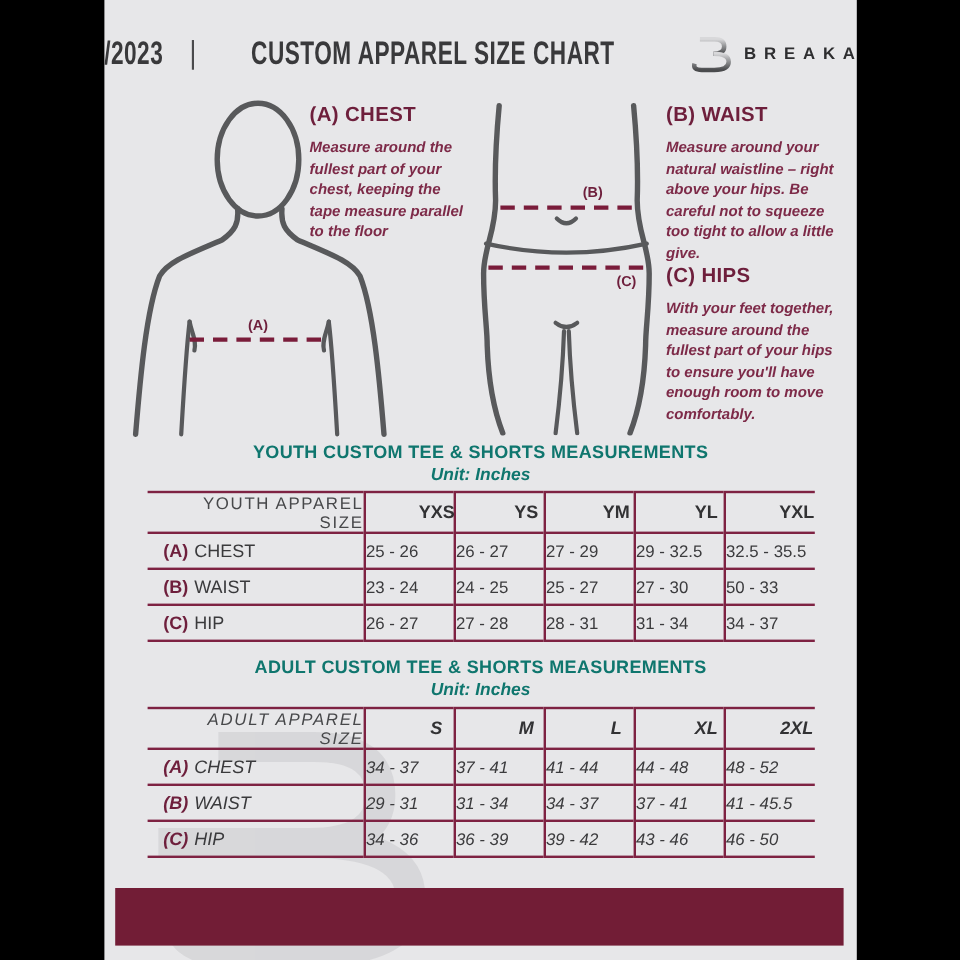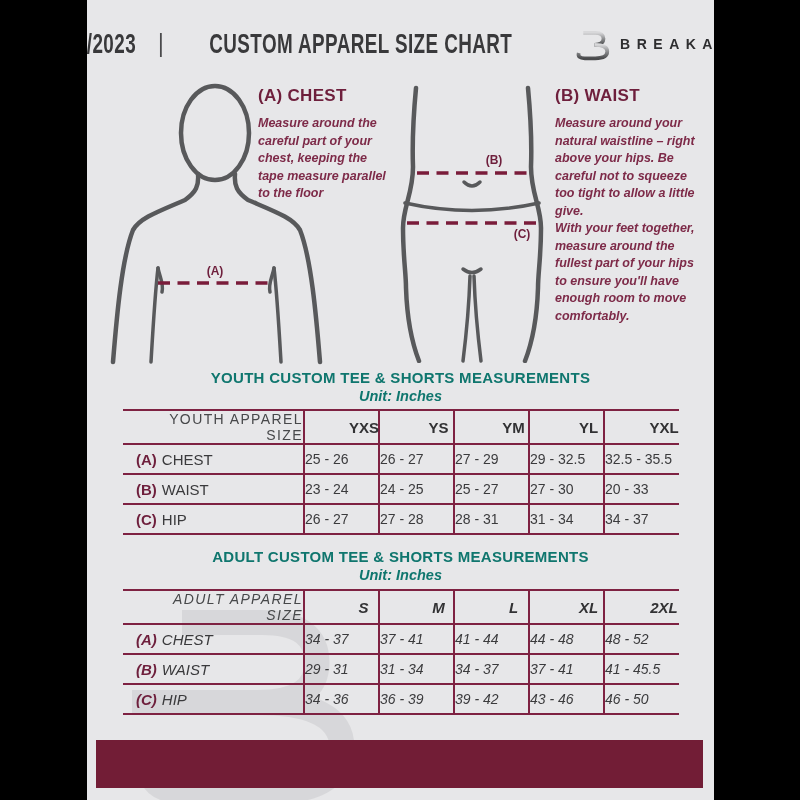--- a/index.html
+++ b/index.html
@@ -139,27 +139,28 @@
     <path class="outline-thin" d="M 78 191 C 77 222 74 252 71 276"></path>
     <path class="outline-thin" d="M 82 191 C 83 222 86 252 89 276"></path>
     <text class="marker" x="102" y="79" text-anchor="middle">(B)</text>
     <line class="dash" x1="25" y1="88" x2="141" y2="88"></line>
     <line class="dash" x1="15" y1="138" x2="146" y2="138"></line>
     <text class="marker" x="130" y="153" text-anchor="middle">(C)</text>
   </svg>
 
   <div class="instr" id="instr-a">
     <h3>(A) CHEST</h3>
-    <p>Measure around the careful part of your chest, keeping the tape measure parallel to the floor</p>
+    <p>Measure around the fullest part of your chest, keeping the tape measure parallel to the floor</p>
   </div>
   <div class="instr" id="instr-b">
     <h3>(B) WAIST</h3>
     <p>Measure around your natural waistline – right above your hips. Be careful not to squeeze too tight to allow a little give.</p>
   </div>
   <div class="instr" id="instr-c">
+    <h3>(C) HIPS</h3>
     <p>With your feet together, measure around the fullest part of your hips to ensure you'll have enough room to move comfortably.</p>
   </div>
 
   <svg id="watermark" width="240" height="255" viewBox="0 0 48 48">
     <g fill="none" stroke="#45464a" stroke-width="5">
       <path d="M 11 9 L 27 9 Q 38 9 38 17 Q 38 25 26 25"></path>
       <path d="M 1 25 L 38 25"></path>
       <path d="M 26 25 Q 43 25 43 34 Q 43 43 27 43 L 13 43 Q 3 43 5 36"></path>
     </g>
   </svg>
@@ -198,21 +199,21 @@
         <td class="val-cell">32.5 - 35.5</td>
       </tr>
       <tr>
         <td class="row-label">
           <span class="pref">(B)</span><span>WAIST</span>
         </td>
         <td class="val-cell">23 - 24</td>
         <td class="val-cell">24 - 25</td>
         <td class="val-cell">25 - 27</td>
         <td class="val-cell">27 - 30</td>
-        <td class="val-cell">20 - 33</td>
+        <td class="val-cell">50 - 33</td>
       </tr>
       <tr>
         <td class="row-label">
           <span class="pref">(C)</span><span>HIP</span>
         </td>
         <td class="val-cell">26 - 27</td>
         <td class="val-cell">27 - 28</td>
         <td class="val-cell">28 - 31</td>
         <td class="val-cell">31 - 34</td>
         <td class="val-cell">34 - 37</td>

